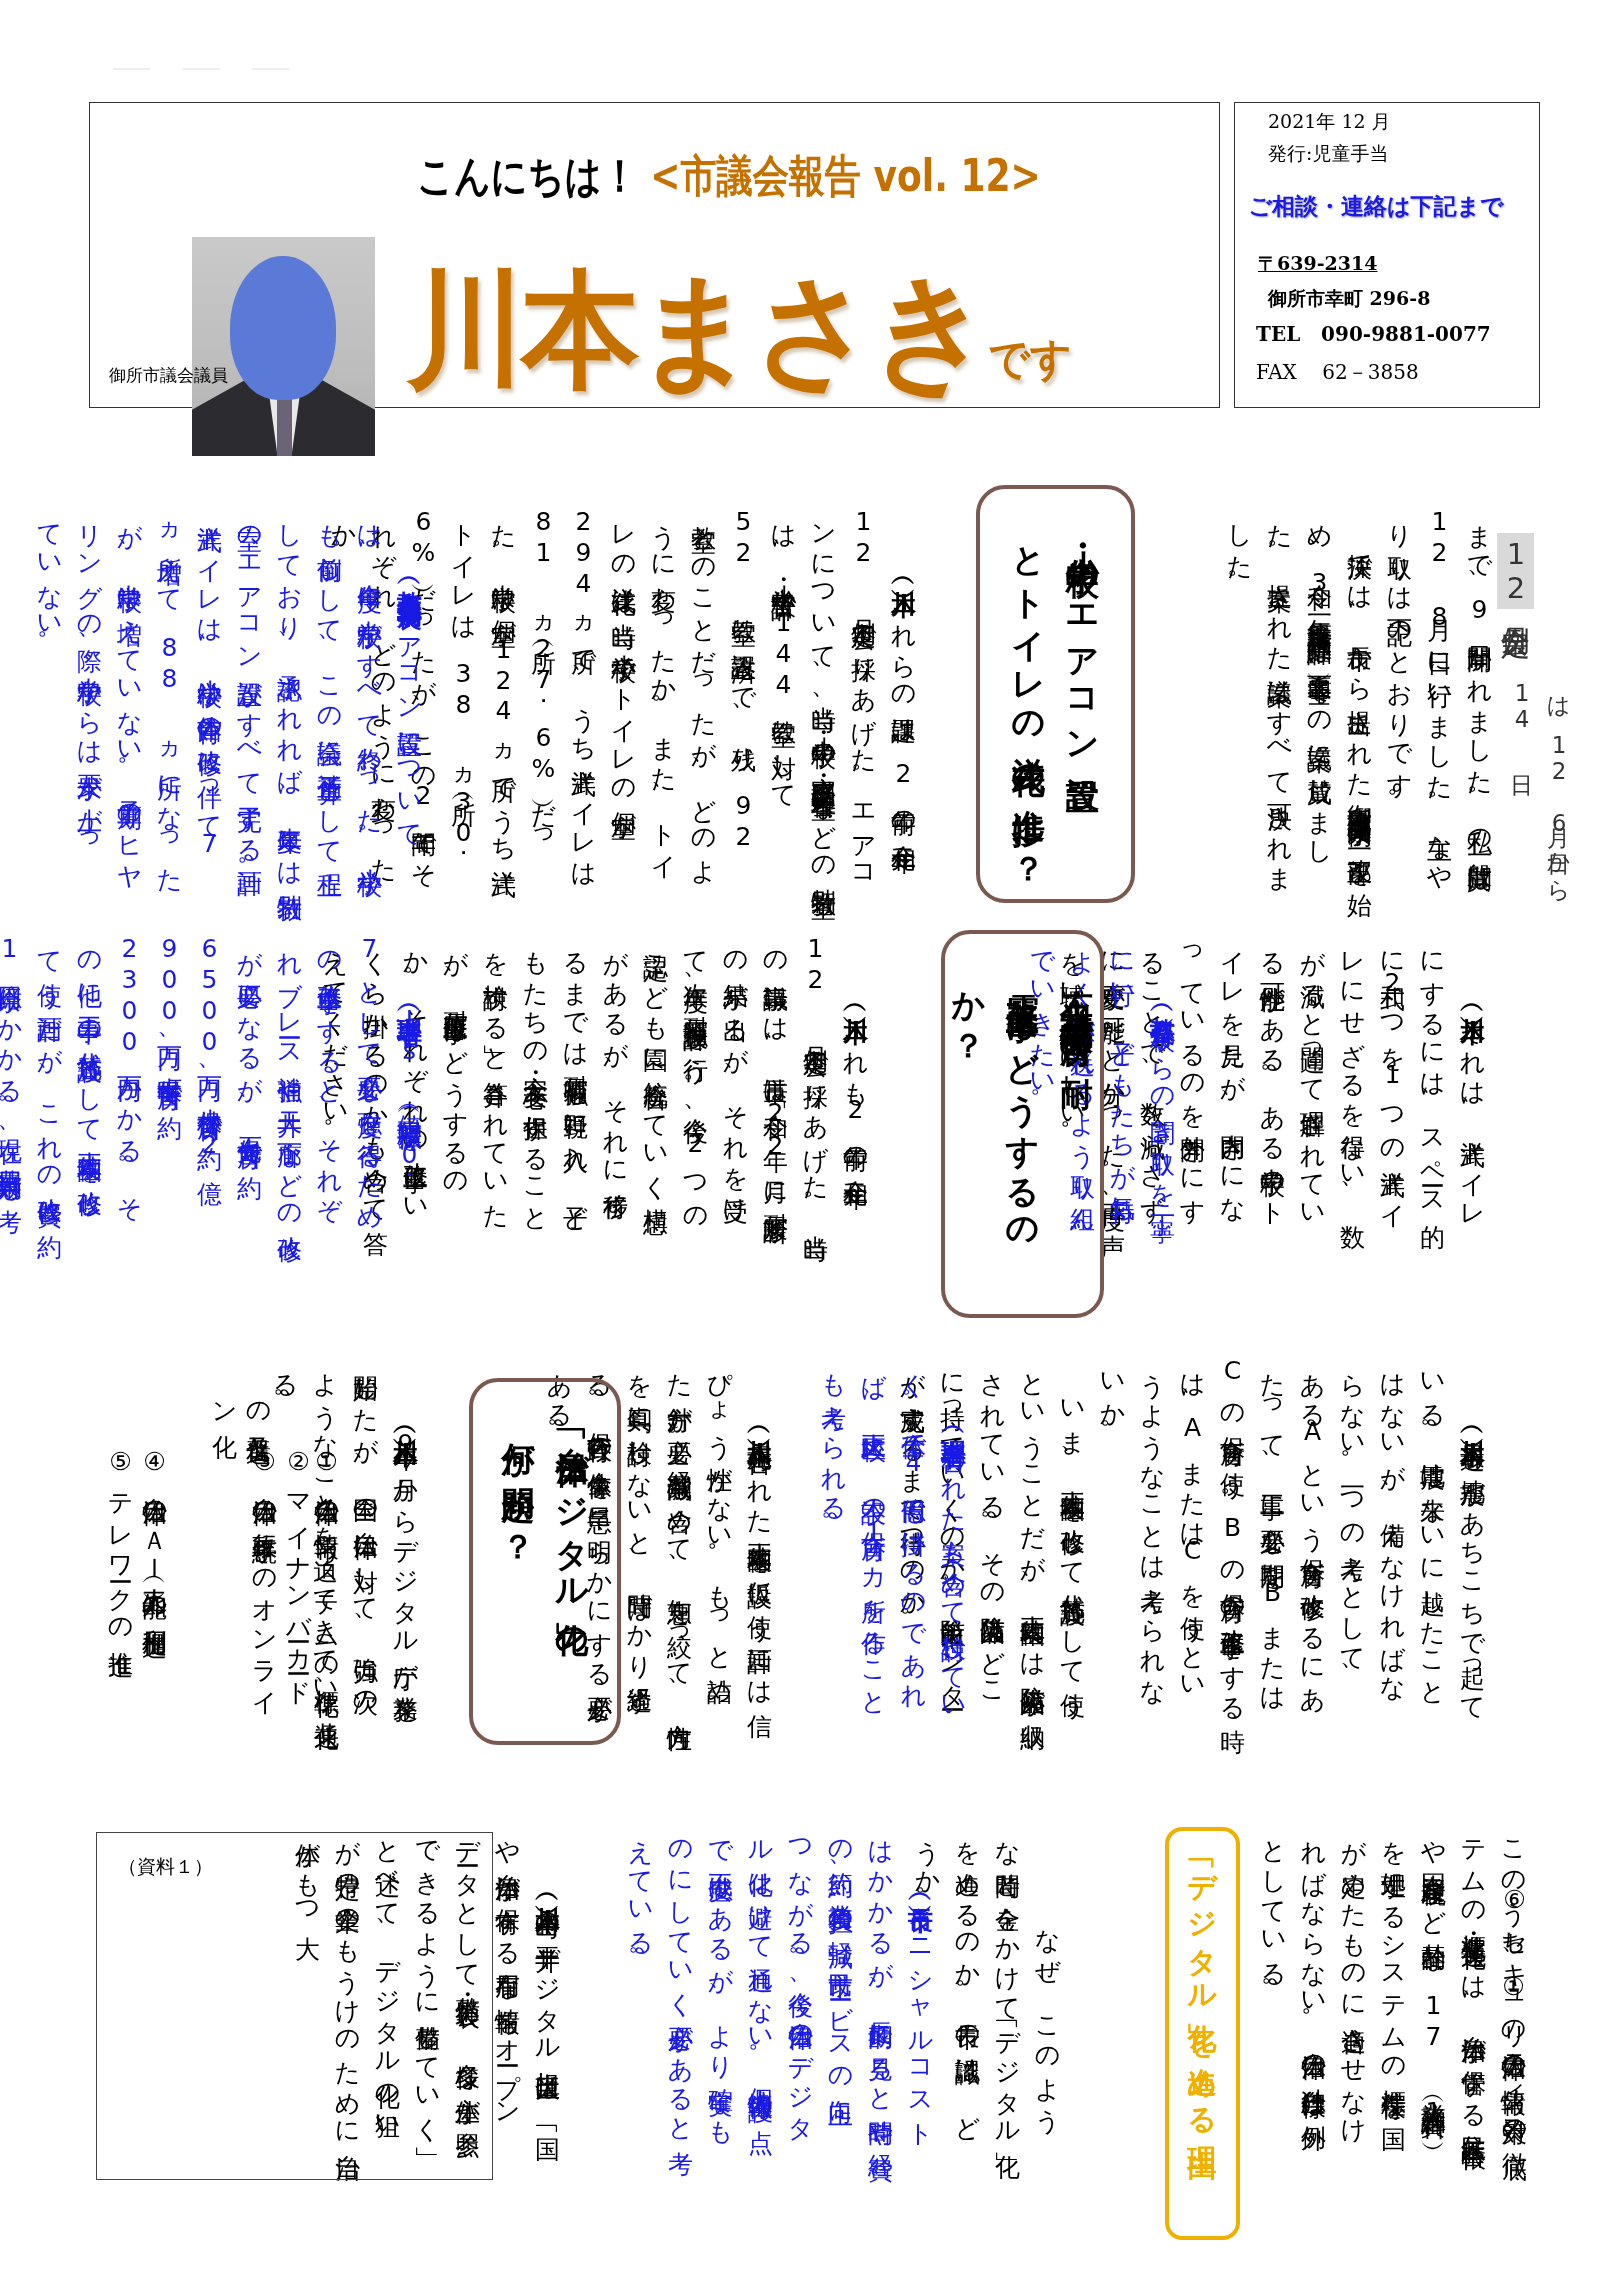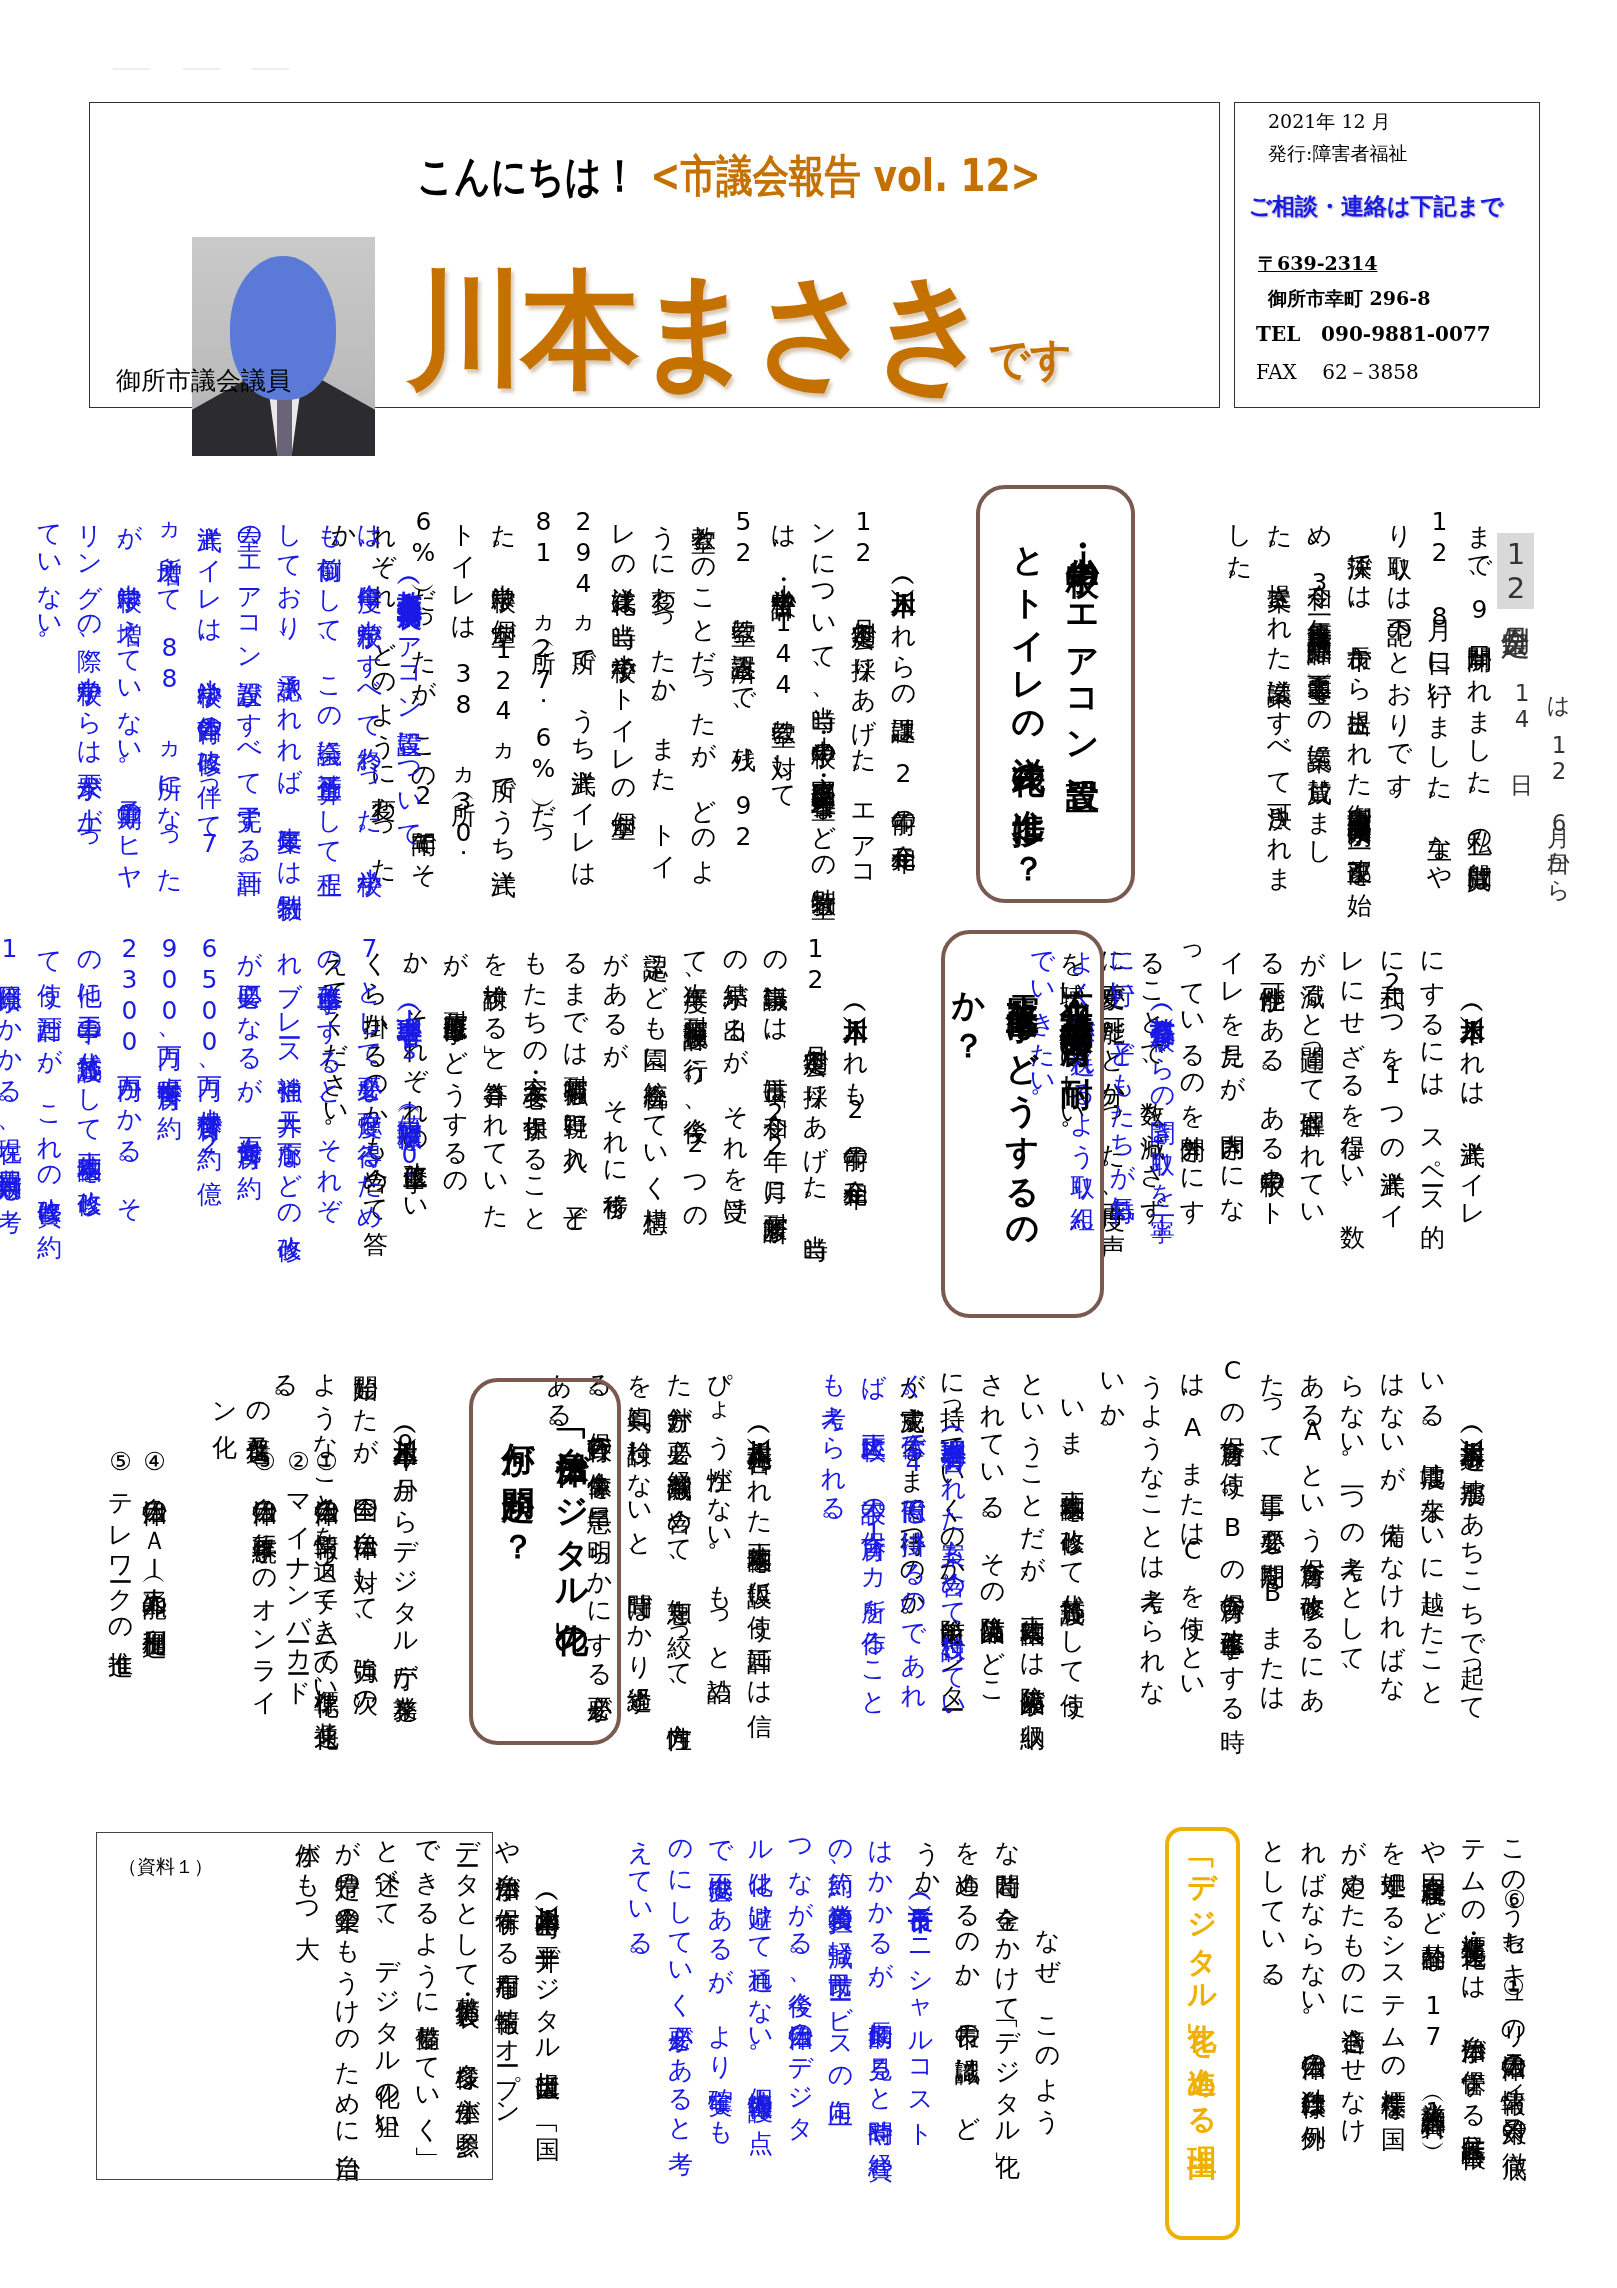--- a/index.html
+++ b/index.html
@@ -33,35 +33,35 @@
 <div class="abs" style="left:183px;top:68px;width:37px;height:1.9px;background:#eee;"></div>
 <div class="abs" style="left:252px;top:68px;width:37px;height:1.9px;background:#eee;"></div>
 
 <div class="box" style="left:89px;top:102px;width:1131px;height:306px;">
   <div class="photo" title="議員の顔写真">
     <div class="suit"></div>
     <div class="shirt"></div>
     <div class="tie"></div>
     <div class="face"></div>
   </div>
-  <div class="abs" style="left:26px;top:261px;font-size:25px;font-family:Liberation Serif, serif;">御所市議会議員</div>
+  <div class="abs" style="left:19px;top:261px;font-size:17px;font-family:Liberation Serif, serif;">御所市議会議員</div>
 
   <div class="abs" style="left:327px;top:44px;font-size:44px;font-weight:bold;white-space:nowrap;transform:scaleX(0.82);transform-origin:left;">
     <span>こんにちは！</span>
     <span class="orange">&lt;市議会報告 vol. 12&gt;</span>
   </div>
 
   <div class="abs orange" style="left:317px;top:144px;font-size:127px;font-weight:bold;letter-spacing:-3.8px;white-space:nowrap;transform:scaleX(0.93);transform-origin:left;text-shadow:2.9px 3.8px 3.8px rgba(120,70,0,0.3);">
     <span>川本まさき</span><span style="font-size:44px;letter-spacing:0;">です</span>
   </div>
 </div>
 
 <div class="box" style="left:1234px;top:102px;width:306px;height:306px;font-family:'DejaVu Serif','Liberation Serif',serif;">
   <div class="abs" style="left:33px;top:5.8px;font-size:19px;">2021年 12 月</div>
-  <div class="abs" style="left:33px;top:38px;font-size:19px;">発行:障害者福祉</div>
+  <div class="abs" style="left:33px;top:38px;font-size:19px;">発行:児童手当</div>
   <div class="abs" style="left:13.4px;top:88px;font-size:23px;font-weight:bold;color:#1a1ae6;font-family:'DejaVu Sans',sans-serif;text-shadow:1px 1px 1.9px rgba(0,0,60,0.35);white-space:nowrap;">ご相談・連絡は下記まで</div>
   <div class="abs" style="left:23px;top:148px;font-size:19px;font-weight:bold;text-decoration:underline;">〒639-2314</div>
   <div class="abs" style="left:33px;top:183px;font-size:19px;font-weight:bold;">御所市幸町 296-8</div>
   <div class="abs" style="left:21px;top:219px;font-size:20px;font-weight:bold;white-space:nowrap;">
     <span>TEL</span>&nbsp;&nbsp;
     <span>090-9881-0077</span>
   </div>
   <div class="abs" style="left:21px;top:256px;font-size:20px;font-weight:normal;white-space:nowrap;">
     <span>FAX</span>&nbsp;&nbsp;&nbsp;
     <span>62－3858</span>

